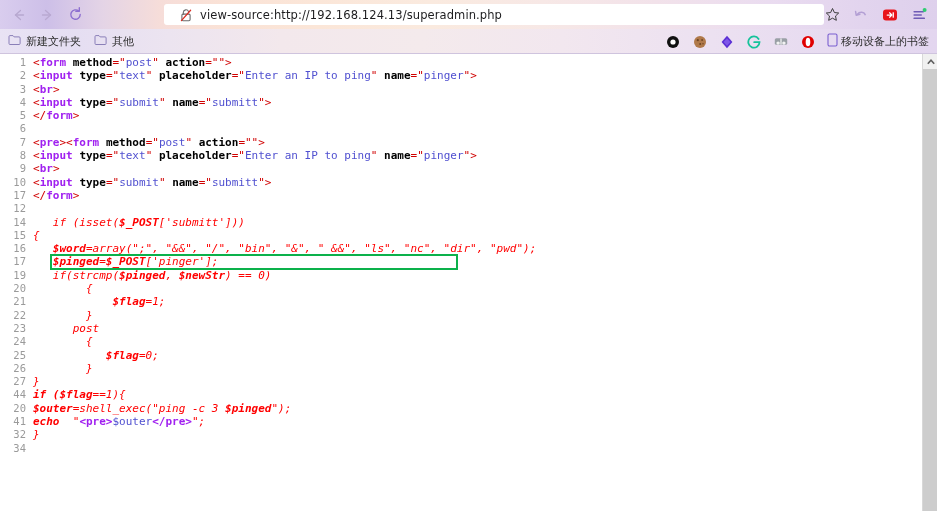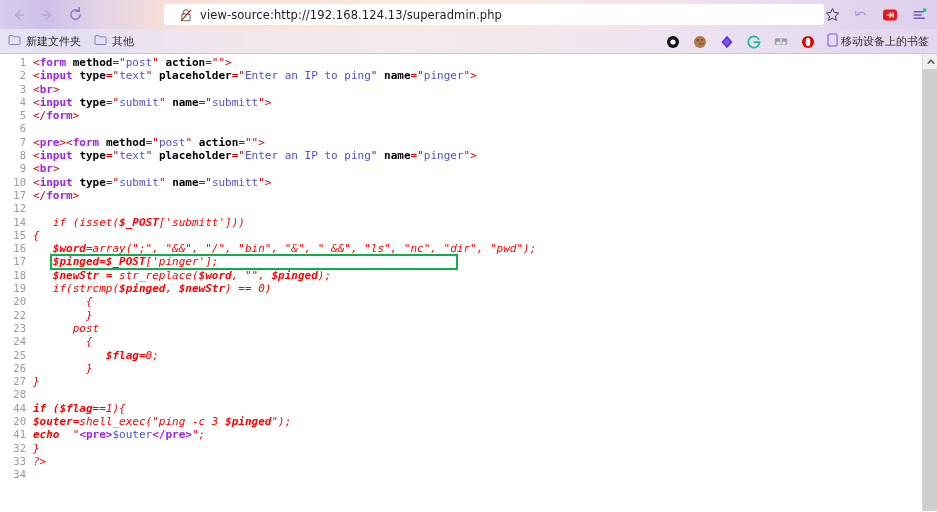--- a/index.html
+++ b/index.html
@@ -394,35 +394,33 @@
       <div class="code-line"><span class="ln">7</span><span class="lc"><span class="t-punct">&lt;</span><span class="t-tag">pre</span><span class="t-punct">&gt;&lt;</span><span class="t-tag">form</span> <span class="t-attr">method</span><span class="t-punct">="</span><span class="t-val">post</span><span class="t-punct">"</span> <span class="t-attr">action</span><span class="t-punct">=""&gt;</span></span></div>
       <div class="code-line"><span class="ln">8</span><span class="lc"><span class="t-punct">&lt;</span><span class="t-tag">input</span> <span class="t-attr">type</span><span class="t-punct">="</span><span class="t-val">text</span><span class="t-punct">"</span> <span class="t-attr">placeholder</span><span class="t-punct">="</span><span class="t-val">Enter an IP to ping</span><span class="t-punct">"</span> <span class="t-attr">name</span><span class="t-punct">="</span><span class="t-val">pinger</span><span class="t-punct">"&gt;</span></span></div>
       <div class="code-line"><span class="ln">9</span><span class="lc"><span class="t-punct">&lt;</span><span class="t-tag">br</span><span class="t-punct">&gt;</span></span></div>
       <div class="code-line"><span class="ln">10</span><span class="lc"><span class="t-punct">&lt;</span><span class="t-tag">input</span> <span class="t-attr">type</span><span class="t-punct">="</span><span class="t-val">submit</span><span class="t-punct">"</span> <span class="t-attr">name</span><span class="t-punct">="</span><span class="t-val">submitt</span><span class="t-punct">"&gt;</span></span></div>
       <div class="code-line"><span class="ln">17</span><span class="lc"><span class="t-punct">&lt;/</span><span class="t-tag">form</span><span class="t-punct">&gt;</span></span></div>
       <div class="code-line"><span class="ln">12</span><span class="lc"></span></div>
       <div class="code-line"><span class="ln">14</span><span class="lc"><span class="t-phpn">   if (isset(</span><span class="t-php">$_POST</span><span class="t-phpn">['submitt']))</span></span></div>
       <div class="code-line"><span class="ln">15</span><span class="lc"><span class="t-phpn">{</span></span></div>
       <div class="code-line"><span class="ln">16</span><span class="lc"><span class="t-php">   $word</span><span class="t-phpn">=array(";", "&amp;&amp;", "/", "bin", "&amp;", " &amp;&amp;", "ls", "nc", "dir", "pwd");</span></span></div>
       <div class="code-line"><span class="ln">17</span><span class="lc"><span class="t-php">   $pinged</span><span class="t-phpn">=</span><span class="t-php">$_POST</span><span class="t-phpn">['pinger'];</span></span></div>
-      <div class="code-line"><span class="ln">18</span><span class="lc"><span class="t-php">   $newStr</span><span class="t-phpn"> = str_replace(</span><span class="t-php">$word</span><span class="t-phpn">, "", </span><span class="t-php">$pinged</span><span class="t-phpn">);</span></span></div>
       <div class="code-line"><span class="ln">19</span><span class="lc"><span class="t-phpn">   if(strcmp(</span><span class="t-php">$pinged</span><span class="t-phpn">, </span><span class="t-php">$newStr</span><span class="t-phpn">) == 0)</span></span></div>
       <div class="code-line"><span class="ln">20</span><span class="lc"><span class="t-phpn">        {</span></span></div>
+      <div class="code-line"><span class="ln">21</span><span class="lc"><span class="t-php">            $flag</span><span class="t-phpn">=1;</span></span></div>
       <div class="code-line"><span class="ln">22</span><span class="lc"><span class="t-phpn">        }</span></span></div>
       <div class="code-line"><span class="ln">23</span><span class="lc"><span class="t-phpn">      post</span></span></div>
       <div class="code-line"><span class="ln">24</span><span class="lc"><span class="t-phpn">        {</span></span></div>
       <div class="code-line"><span class="ln">25</span><span class="lc"><span class="t-php">           $flag</span><span class="t-phpn">=0;</span></span></div>
       <div class="code-line"><span class="ln">26</span><span class="lc"><span class="t-phpn">        }</span></span></div>
       <div class="code-line"><span class="ln">27</span><span class="lc"><span class="t-phpn">}</span></span></div>
-      <div class="code-line"><span class="ln">28</span><span class="lc"></span></div>
       <div class="code-line"><span class="ln">44</span><span class="lc"><span class="t-php">if ($flag</span><span class="t-phpn">==1){</span></span></div>
       <div class="code-line"><span class="ln">20</span><span class="lc"><span class="t-php">$outer</span><span class="t-phpn">=shell_exec("ping -c 3 </span><span class="t-php">$pinged</span><span class="t-phpn">");</span></span></div>
       <div class="code-line"><span class="ln">41</span><span class="lc"><span class="t-php">echo </span><span class="t-phpn"> "</span><span class="t-tag">&lt;pre&gt;</span><span class="t-val">$outer</span><span class="t-tag">&lt;/pre&gt;</span><span class="t-phpn">";</span></span></div>
       <div class="code-line"><span class="ln">32</span><span class="lc"><span class="t-phpn">}</span></span></div>
-      <div class="code-line"><span class="ln">33</span><span class="lc"><span class="t-phpn">?&gt;</span></span></div>
       <div class="code-line"><span class="ln">34</span><span class="lc"></span></div>
     </div>
 
   <div class="scrollbar">
     <div class="sb-arrow">
       <svg width="8" height="6" viewBox="0 0 8 6">
         <path d="M0.8 4.8 L4 1.2 L7.2 4.8" fill="none" stroke="#5f5f5f" stroke-width="1.6"></path>
       </svg>
     </div>
   </div>

